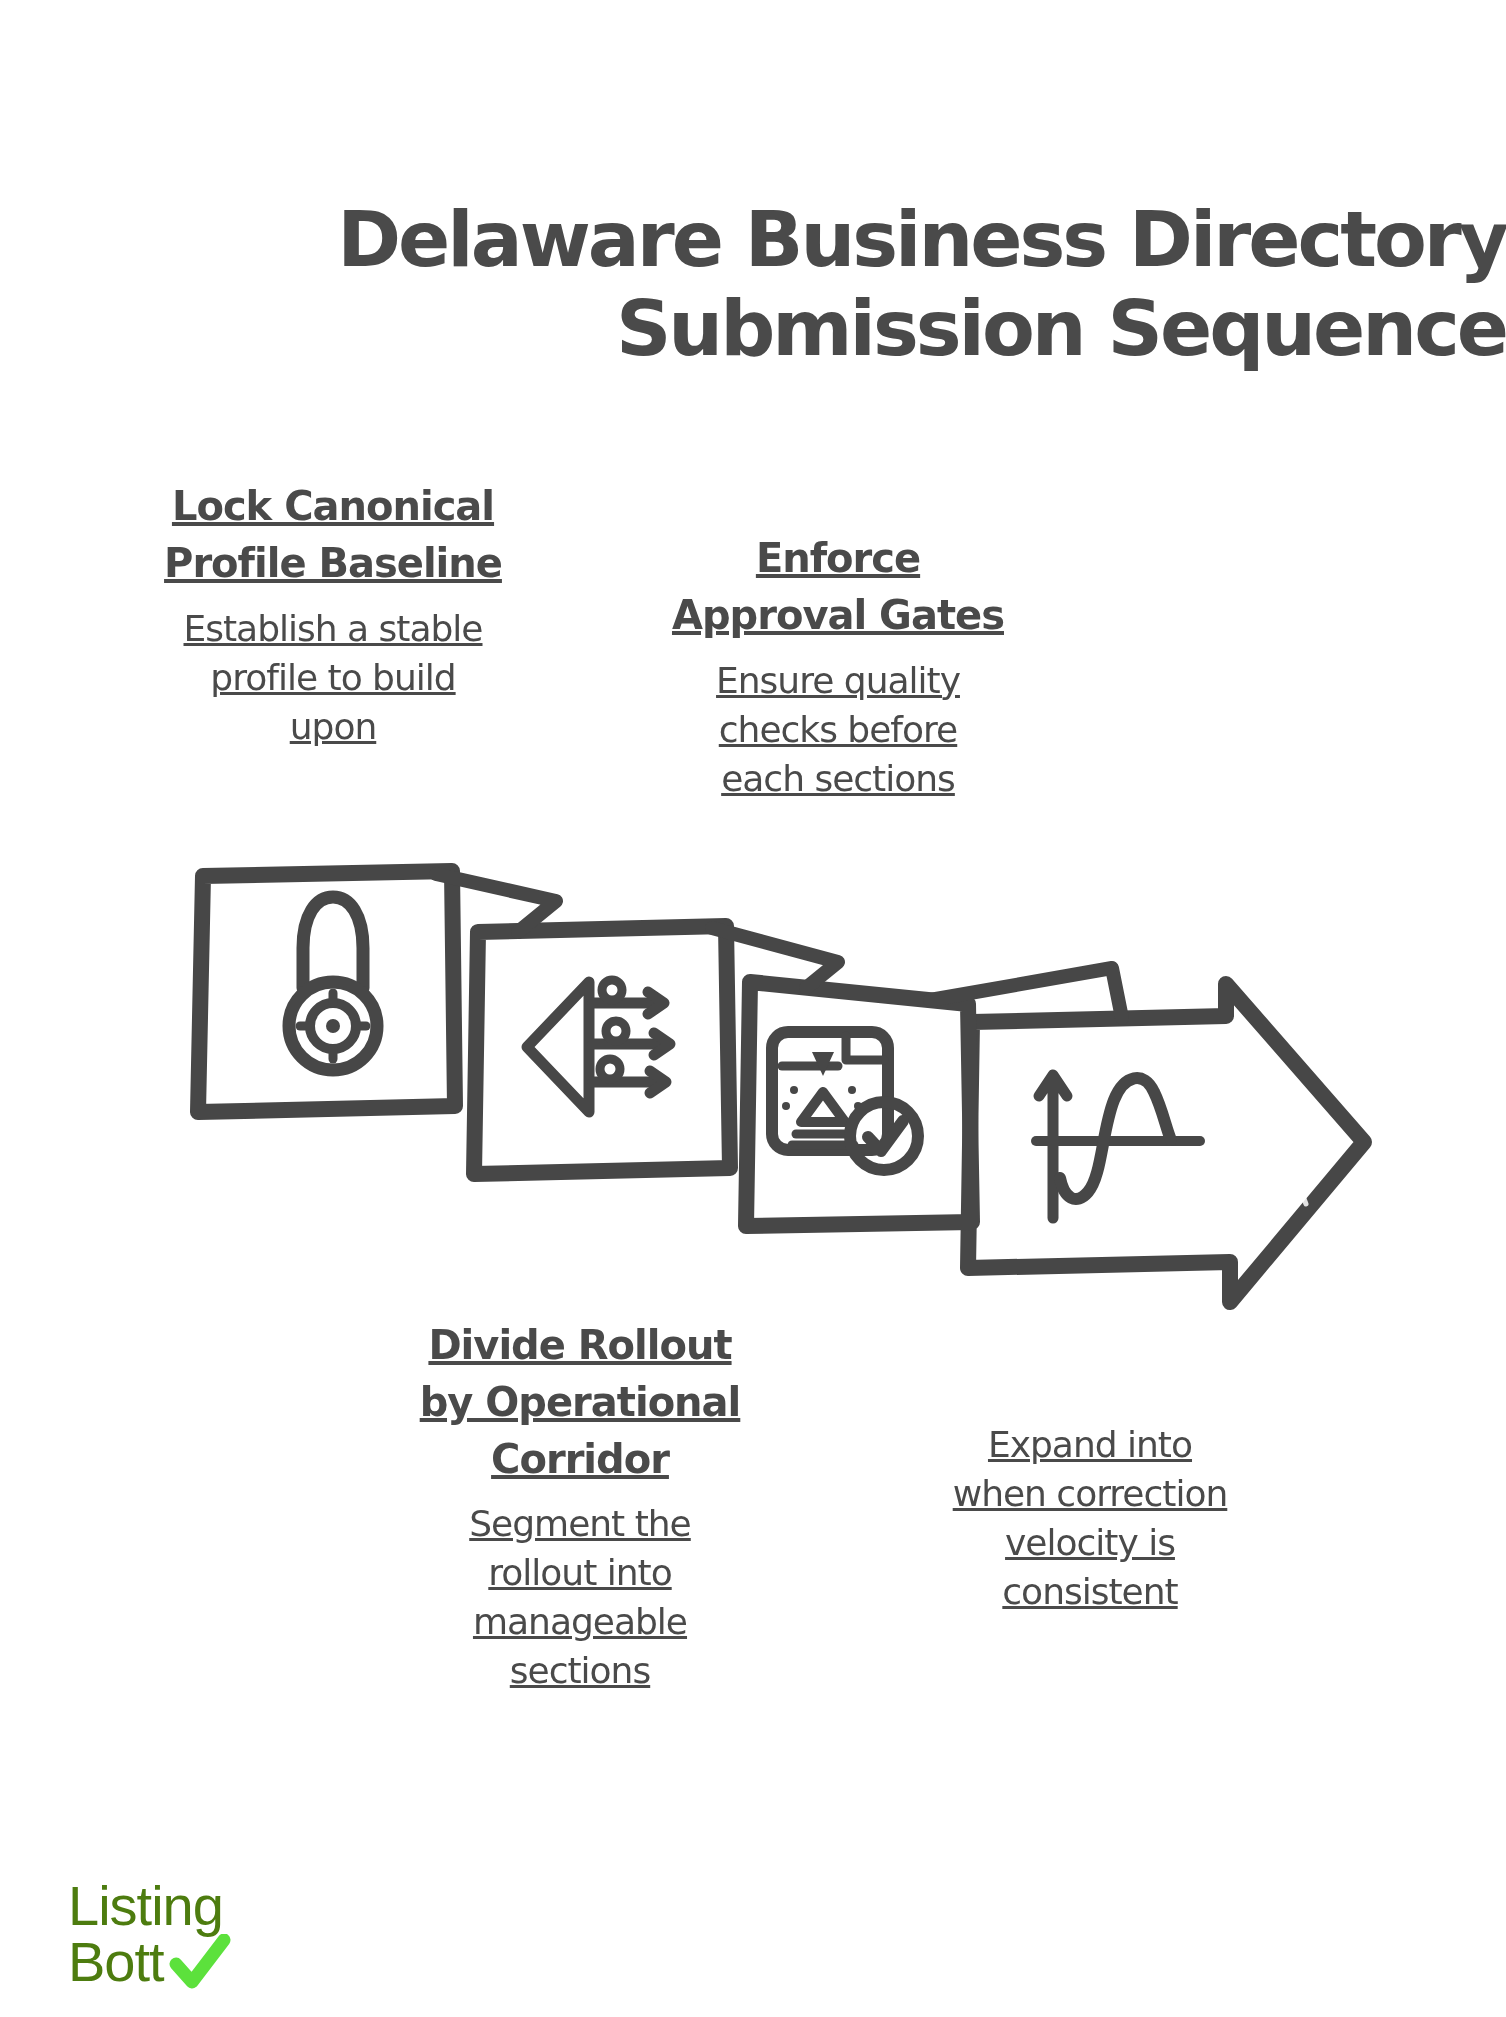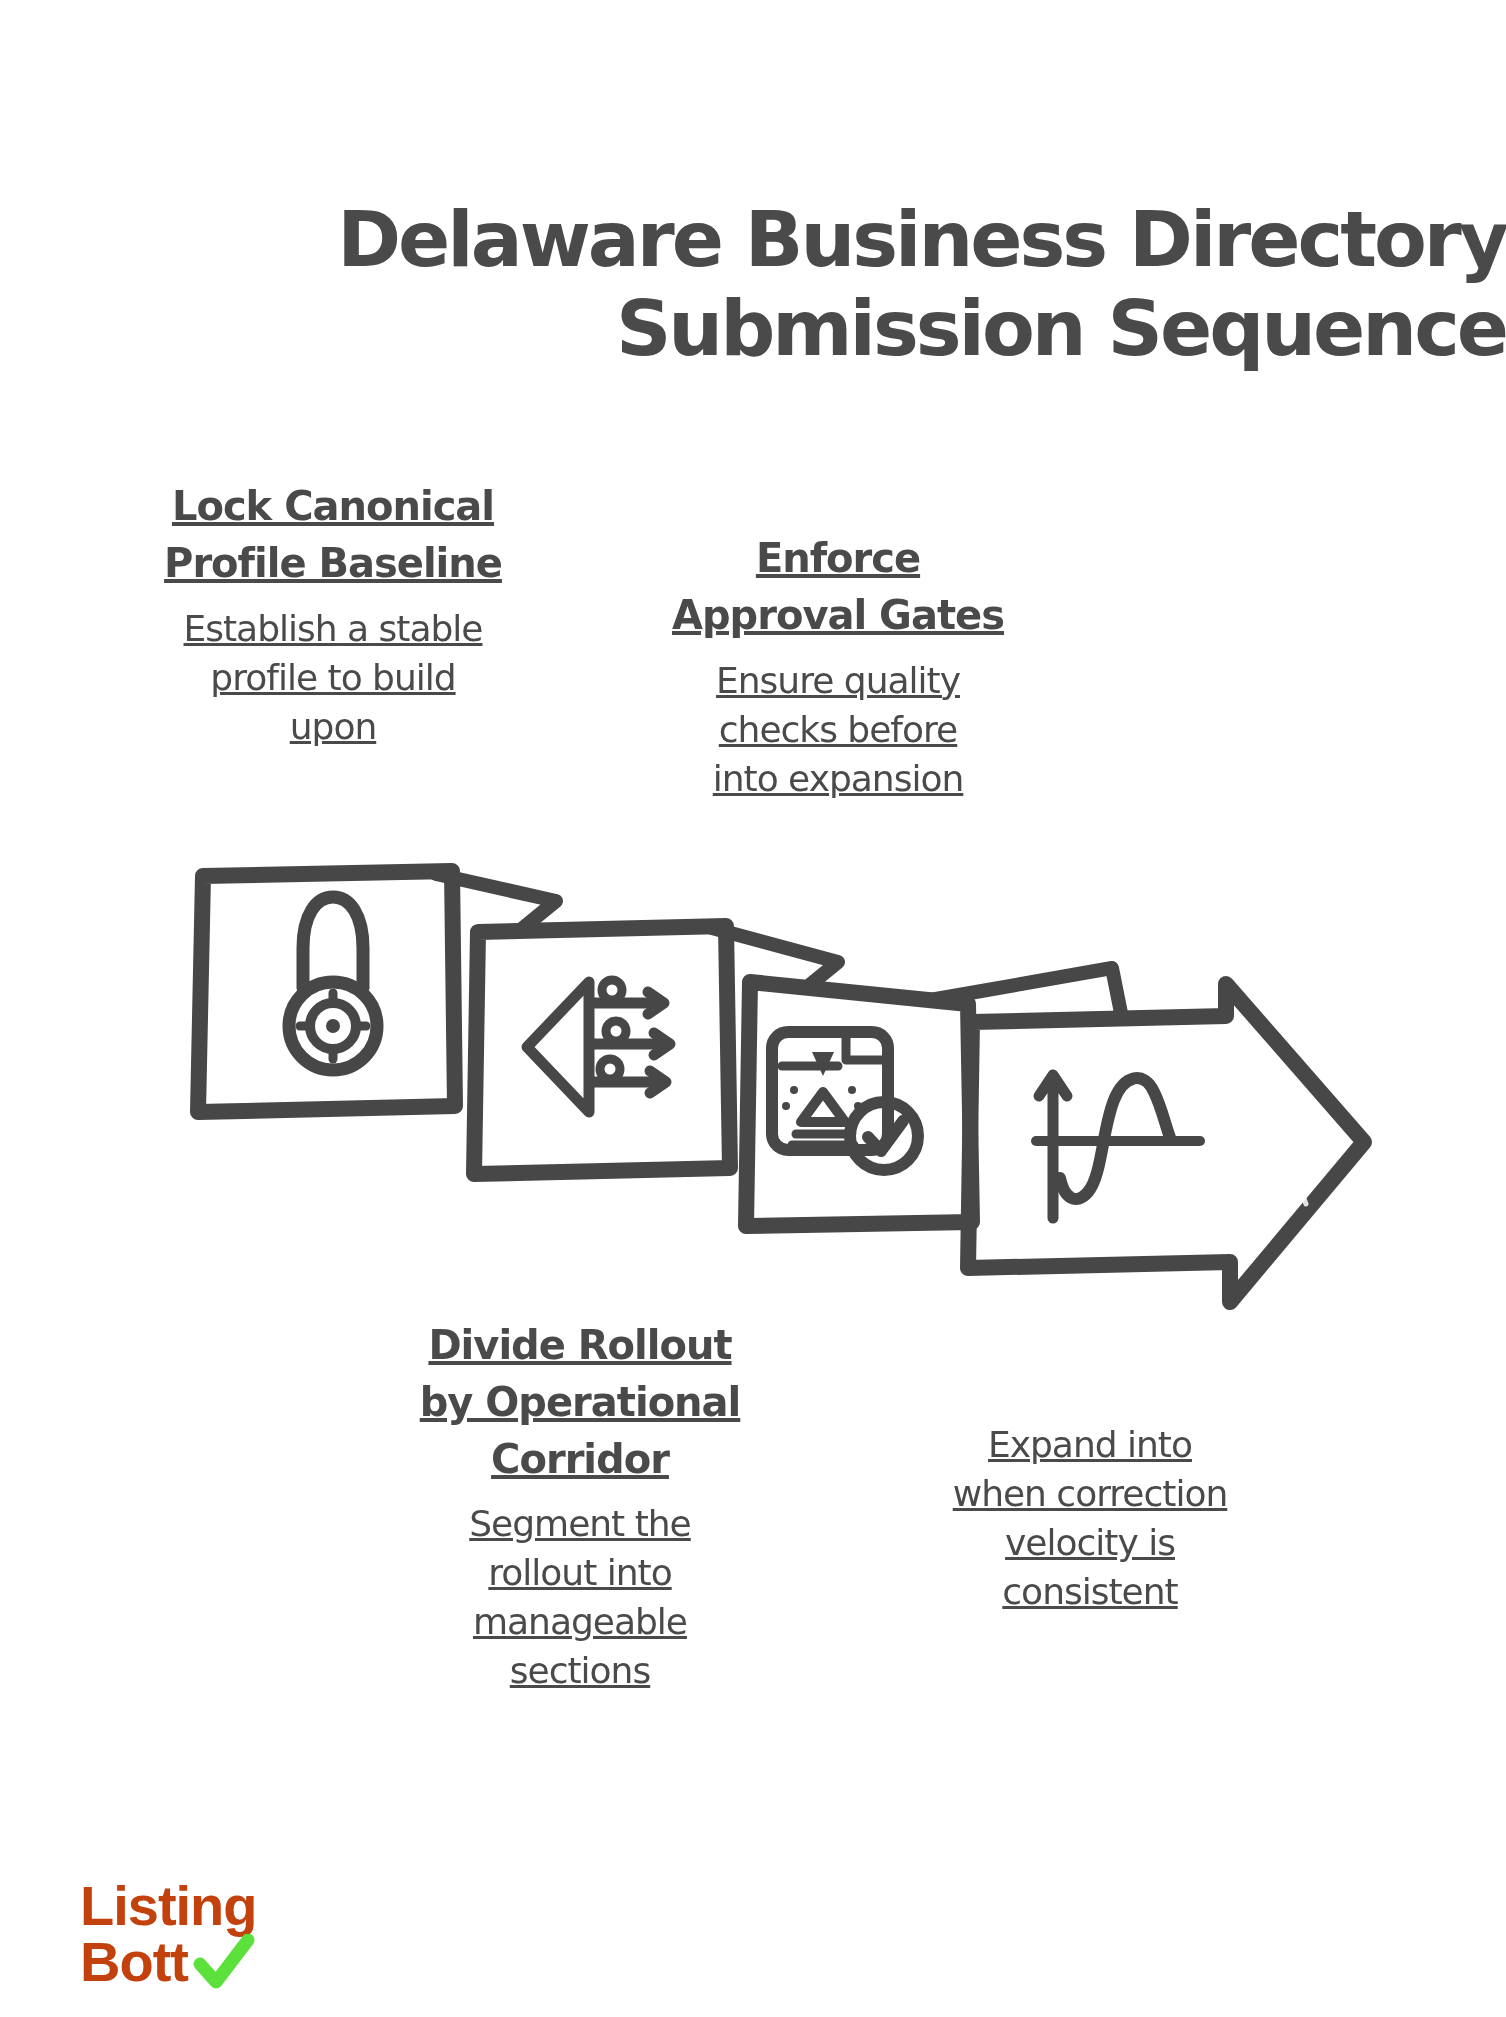--- a/index.html
+++ b/index.html
@@ -14,21 +14,21 @@
   .label .desc{font-size:36px;font-weight:400;line-height:1.36;letter-spacing:-1px;white-space:pre-line;margin-top:13px;}
   .label-1{left:133px;top:478px;width:400px;}
   .label-2{left:638px;top:530px;width:400px;}
   .label-3{left:360px;top:1317px;width:440px;}
   .label-4{left:875px;top:1408px;width:430px;}
   .diagram{position:absolute;left:0;top:0;width:1506px;height:2017px;}
   .ink{stroke:#474747;fill:none;stroke-linecap:round;stroke-linejoin:round;}
   .card{stroke-width:16;}
   .fold{stroke-width:14;fill:none;}
   .hatch{stroke:#ffffff;stroke-width:5;opacity:.85;fill:none;stroke-linecap:round;}
-  .logo{position:absolute;left:80px;top:1878px;color:#c2410c;font-family:"Liberation Sans",sans-serif;font-weight:700;}
+  .logo{position:absolute;left:68px;top:1878px;color:#4d7c0f;font-family:"Liberation Sans",sans-serif;font-weight:400;}
   .logo-line{font-size:56px;line-height:1.0;letter-spacing:-1px;}
   .logo-row{display:flex;align-items:flex-start;}
   .logo-check{width:64px;height:56px;margin-left:4px;margin-bottom:-4px;}
 </style>
 </head>
 <body>
 
 <main class="canvas">
 
   <h1 class="page-title">Delaware Business Directory
@@ -40,21 +40,21 @@
     <div class="desc">Establish a stable
 profile to build
 upon</div>
   </section>
 
   <section class="label label-2">
     <div class="heading">Enforce
 Approval Gates</div>
     <div class="desc">Ensure quality
 checks before
-into expansion</div>
+each sections</div>
   </section>
 
   <section class="label label-3">
     <div class="heading">Divide Rollout
 by Operational
 Corridor</div>
     <div class="desc">Segment the
 rollout into
 manageable
 sections</div>

